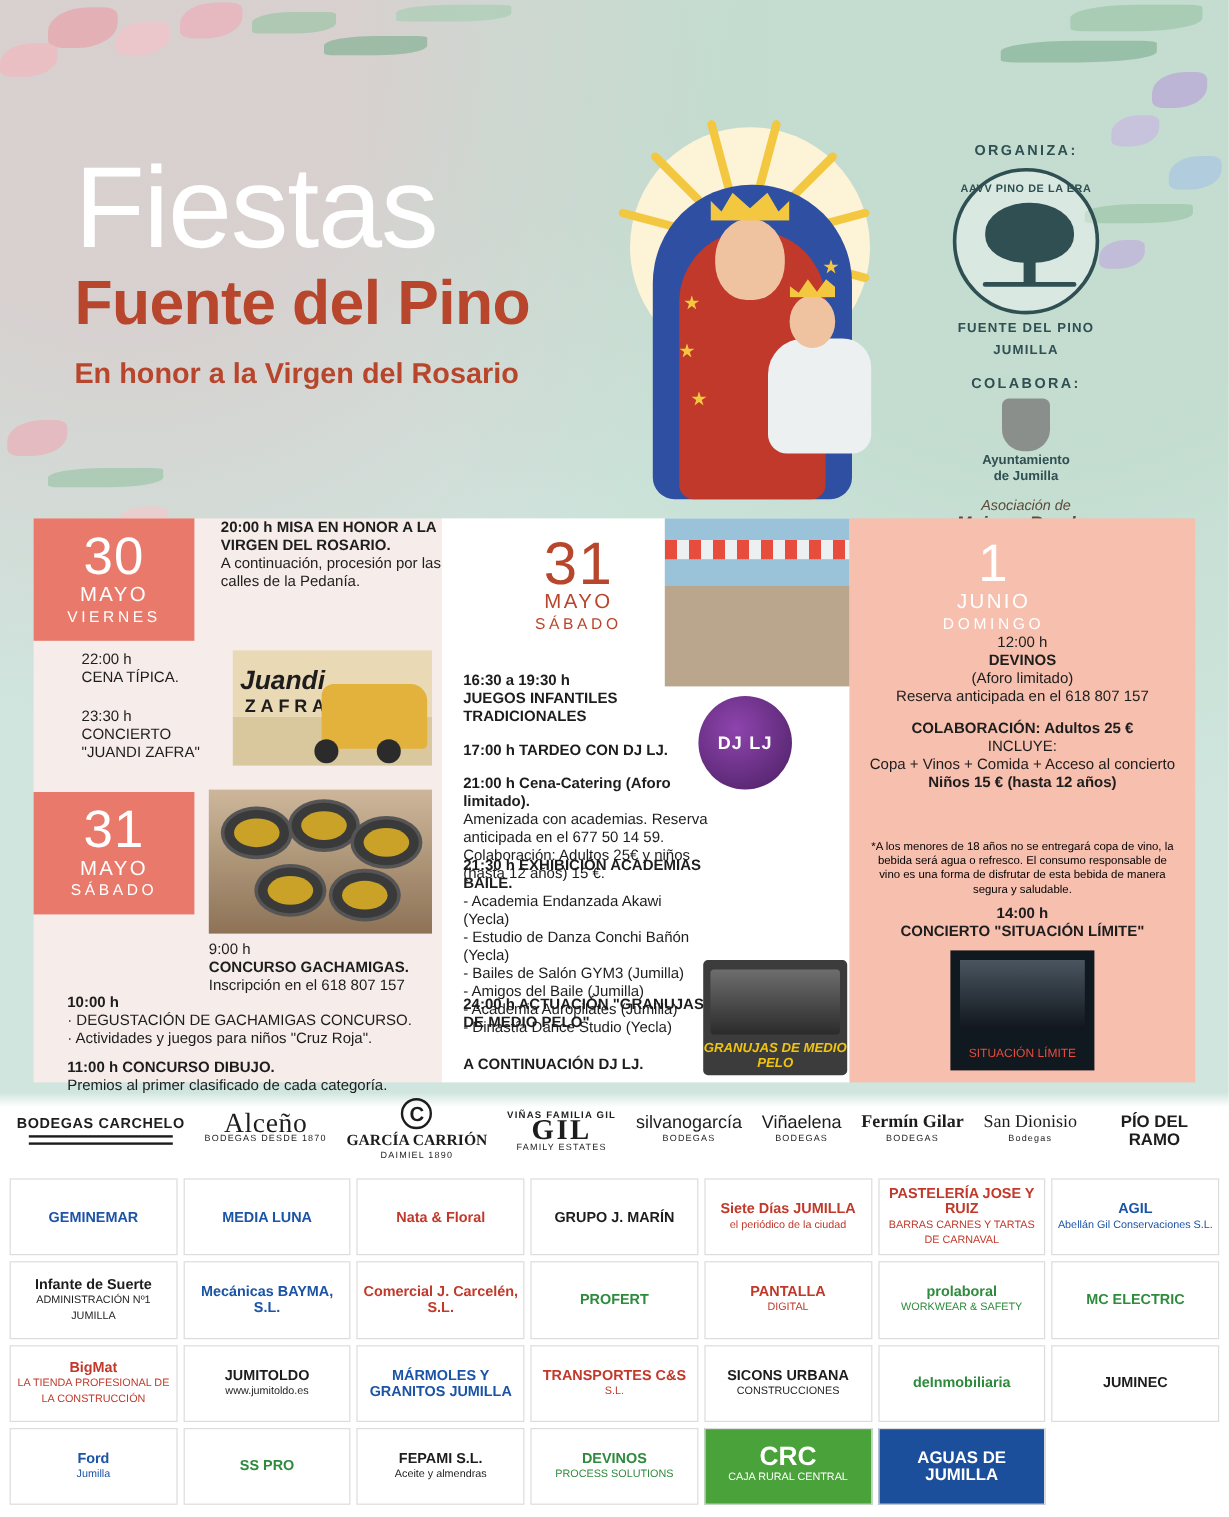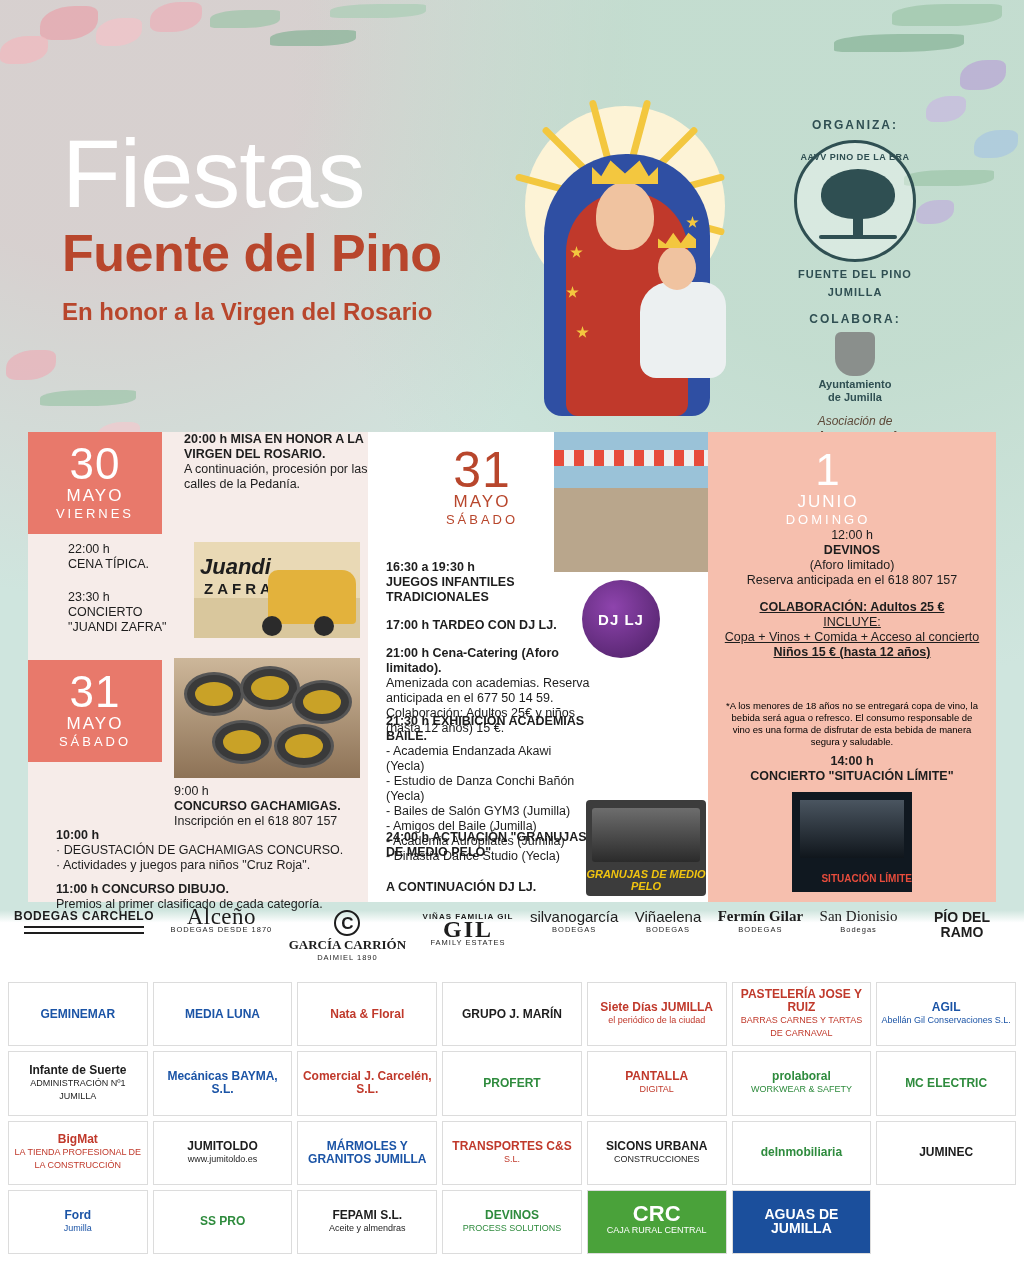--- a/index.html
+++ b/index.html
@@ -166,45 +166,45 @@
   .granujas {
     position:absolute; left:218px; top:368px; width:120px; height:96px;
     background:#3c3c3c; border-radius:4px;
   }
   .granujas .band { position:absolute; left:6px; top:8px; right:6px; height:54px;
     background:linear-gradient(#6d6d6d,#2b2b2b); border-radius:3px;}
   .granujas .gtxt { position:absolute; left:0; right:0; bottom:4px; text-align:center;
     color:#f1c40f; font-size:11px; font-weight:700; font-style:italic; line-height:12px;}
 
   .c1 { position:absolute; left:14px; top:96px; width:260px; text-align:center; }
-  .c2 { position:absolute; left:14px; top:168px; width:260px; text-align:center;text-decoration:underline; }
+  .c2 { position:absolute; left:14px; top:168px; width:260px; text-align:center; }
   .c3 { position:absolute; left:18px; top:268px; width:252px; text-align:center; font-size:9.5px; line-height:12px; }
   .c4 { position:absolute; left:14px; top:322px; width:260px; text-align:center; }
   .sit-limite {
     position:absolute; left:84px; top:360px; width:120px; height:100px;
     background:#101820;
   }
   .sit-limite .sl-band{ position:absolute; left:8px; top:8px; right:8px; height:58px;
     background:linear-gradient(#4a5560,#10161c); }
-  .sit-limite .sl-txt{ position:absolute; left:0; right:0; bottom:8px; text-align:right;
-    color:#e74c3c; font-size:10px; font-weight:700; line-height:11px; }
+  .sit-limite .sl-txt{ position:absolute; left:0; right:0; bottom:8px; text-align:center;
+    color:#e74c3c; font-size:10px; font-weight:400; line-height:11px; }
 
   
   .wine { position:absolute; right:40px; top:440px; width:120px; height:150px; }
   .wine .bowl { position:absolute; left:24px; top:0; width:70px; height:62px;
     border-radius:0 0 38px 38px; background:#8e1f3d; }
   .wine .stem { position:absolute; left:56px; top:62px; width:5px; height:48px; background:#ddd; }
   .wine .foot { position:absolute; left:34px; top:108px; width:50px; height:7px;
     border-radius:4px; background:#ddd; }
   .olive { position:absolute; border-radius:50%; background:#8fae3c; }
 
   
   .sponsors-top {
     position:absolute; left:0; top:910px; width:1024px; height:64px;
-    display:flex; justify-content:space-between;
+    display:flex; align-items:center; justify-content:space-between;
     padding:0 14px;
   }
   .sp-top { font-size:11px; color:#1d1d1d; text-align:center; line-height:13px; font-weight:700;}
   .sp-top .sm { font-size:7.5px; font-weight:400; letter-spacing:1px; }
   .sp-top .big { font-size:16px; letter-spacing:.5px; }
   .sp-top .serif { font-family:"Liberation Serif", serif; }
 
   .grid {
     position:absolute; left:8px; top:982px; width:1008px; height:272px;
     display:grid; grid-template-columns:repeat(7,1fr); grid-template-rows:repeat(4,1fr);

